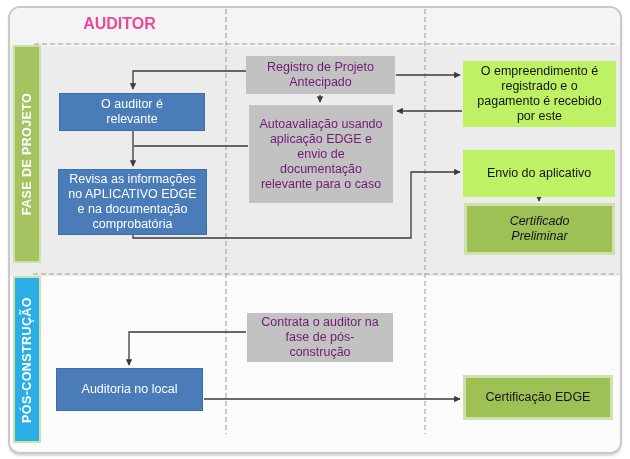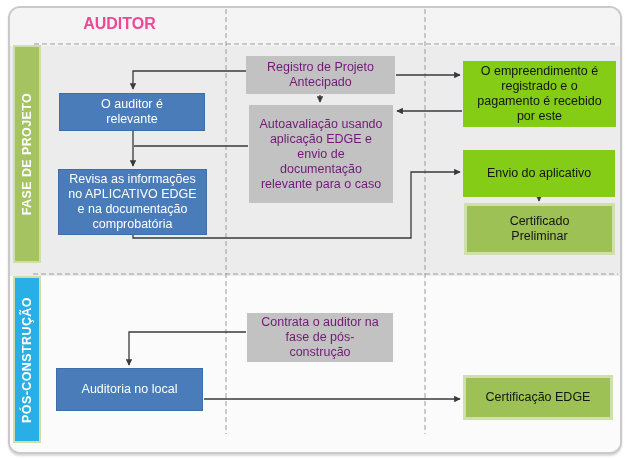--- a/index.html
+++ b/index.html
@@ -27,32 +27,32 @@
   .phase-project{top:45px;height:218px;background:#a5c361;}
   .phase-post{top:276px;height:167px;background:#29afe5;}
   .phase-bar span{transform:rotate(-90deg);white-space:nowrap;color:#ffffff;font-weight:bold;
                   font-size:12.5px;letter-spacing:.4px;}
 
   
   .box{position:absolute;display:flex;align-items:center;justify-content:center;text-align:center;
        box-sizing:border-box;font-size:12.5px;line-height:1.2;white-space:pre-line;padding:2px;}
   .blue{background:#4a7cba;border:1px solid #3f6da6;color:#ffffff;}
   .gray{background:#c2c2c2;color:#701a75;}
-  .lgreen{background:#84cc16;color:#141414;}
+  .lgreen{background:#bef264;color:#141414;}
   .green{background:#9dc154;border:3px solid #cfe0ad;color:#141414;}
 
   .b1{left:59px;top:93px;width:146px;height:38px;}
   .b2{left:58px;top:169px;width:149px;height:66px;}
   .b3{left:56px;top:368px;width:147px;height:43px;}
   .g1{left:246px;top:56px;width:149px;height:38px;}
   .g2{left:249px;top:105px;width:144px;height:98px;}
   .g3{left:247px;top:313px;width:146px;height:49px;}
   .lg1{left:463px;top:61px;width:153px;height:66px;}
   .lg2{left:463px;top:150px;width:152px;height:47px;}
-  .dg1{left:464px;top:203px;width:151px;height:52px;}
+  .dg1{left:464px;top:203px;width:151px;height:52px;font-style:italic;}
   .dg2{left:463px;top:375px;width:150px;height:45px;text-align:center;}
 
   svg.wires{position:absolute;left:0;top:0;pointer-events:none;}
   .wire{fill:none;stroke:#3a3a3a;stroke-width:1.3;}
   .dash{fill:none;stroke:#9b9b9b;stroke-width:1;stroke-dasharray:5 3;}
 </style>
 </head>
 <body>
 
 <div id="canvas">

